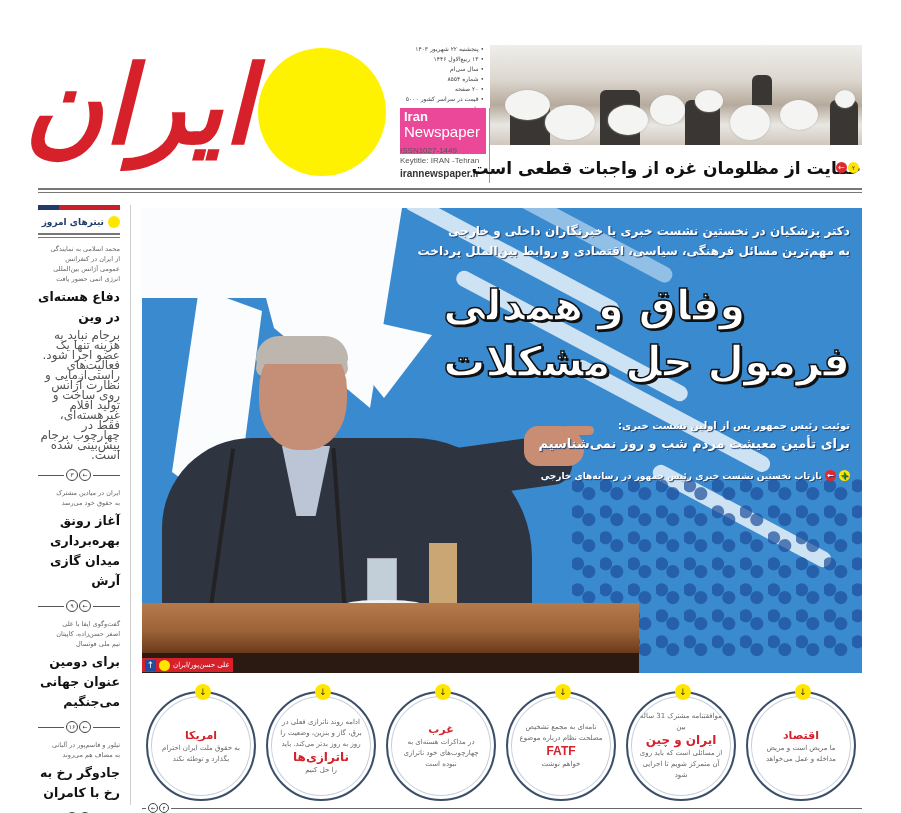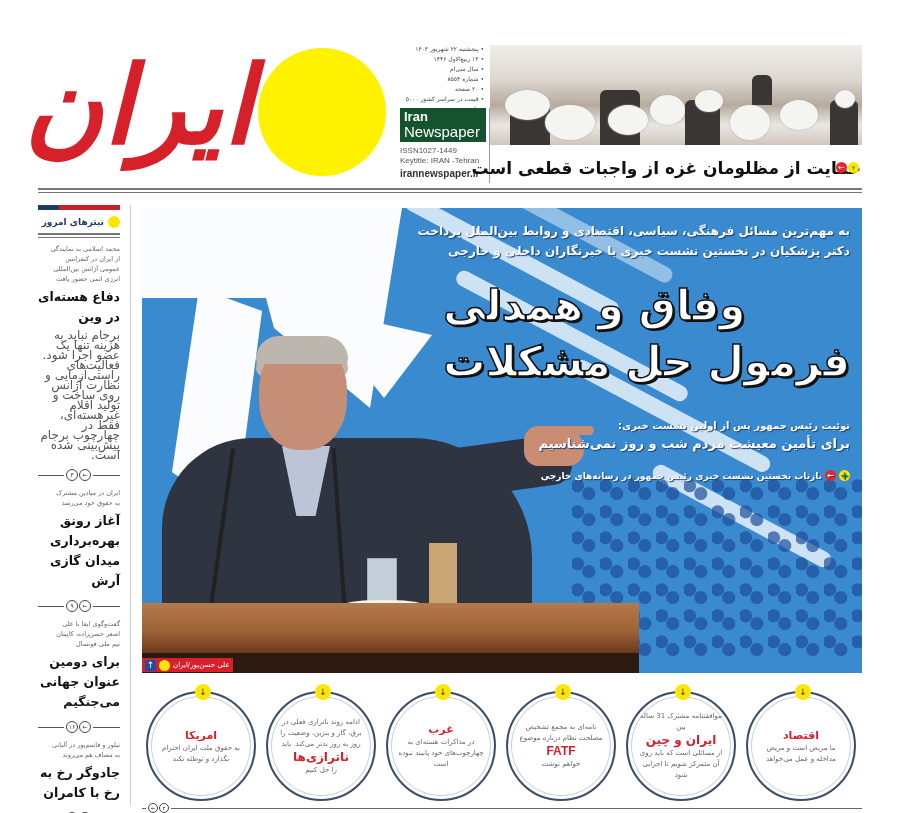--- a/index.html
+++ b/index.html
@@ -4,21 +4,21 @@
 <style>
   * { box-sizing: border-box; margin: 0; padding: 0; }
   body { width: 901px; height: 813px; background: #fff; position: relative; overflow: hidden; font-family: "DejaVu Sans", sans-serif; }
 
   
   .masthead { position: absolute; left: 0; top: 0; width: 901px; height: 195px; }
   .logo-text { position: absolute; left: 38px; top: 30px; width: 215px; height: 150px; color: #d6202a; font-family: "DejaVu Serif", serif; font-size: 108px; font-weight: bold; direction: rtl; line-height: 150px; text-align: center; letter-spacing: -2px; font-style: italic; }
   .sun { position: absolute; left: 258px; top: 48px; width: 128px; height: 128px; border-radius: 50%; background: #fff200; }
   .meta-list { position: absolute; left: 392px; top: 44px; width: 92px; direction: rtl; font-size: 6px; color: #444; line-height: 10px; text-align: right; }
   .meta-list div::before { content: "• "; }
-  .brand-box { position: absolute; left: 400px; top: 108px; width: 86px; height: 34px; background: #14532d; color: #fff; padding: 2px 4px; }
+  .brand-box { position: absolute; left: 400px; top: 108px; width: 86px; height: 46px; background: #ec4899; color: #fff; padding: 2px 4px; }
   .brand-box .b1 { font-family: "Liberation Sans", sans-serif; font-weight: bold; font-size: 13px; line-height: 14px; }
   .brand-box .b2 { font-family: "Liberation Sans", sans-serif; font-size: 15px; line-height: 16px; }
   .issn { position: absolute; left: 400px; top: 146px; width: 90px; font-family: "Liberation Sans", sans-serif; font-size: 8px; color: #555; line-height: 10px; }
   .site { position: absolute; left: 400px; top: 168px; font-family: "Liberation Sans", sans-serif; font-size: 10px; font-weight: bold; color: #333; }
   .vdiv { position: absolute; left: 489px; top: 108px; width: 1px; height: 75px; background: #999; }
 
   .top-photo { position: absolute; left: 490px; top: 45px; width: 372px; height: 100px; background: linear-gradient(180deg, #efeee9 0%, #dcd7cf 35%, #b6aa9c 60%, #e9e7e2 80%, #cfc7bd 100%); overflow: hidden; }
   .top-photo .turban { position: absolute; border-radius: 50%; background: #f4f4f2; box-shadow: 0 0 2px #aaa; }
   .top-photo .body { position: absolute; background: #3a3634; border-radius: 6px 6px 0 0; }
   .top-kicker { position: absolute; right: 40px; top: 146px; direction: rtl; font-size: 8px; color: #555; }
@@ -248,22 +248,22 @@
     <div class="table"></div>
     <div class="table-edge"></div>
     <div class="credit">
       <span class="t">علی حسن‌پور/ایران</span>
       <span class="cam"></span>
       <span class="up">↑</span>
     </div>
   </div>
 
   <div class="sub1">
+    <div>دکتر پزشکیان در نخستین نشست خبری با خبرنگاران داخلی و خارجی</div>
     <div>به مهم‌ترین مسائل فرهنگی، سیاسی، اقتصادی و روابط بین‌الملل پرداخت</div>
-    <div>دکتر پزشکیان در نخستین نشست خبری با خبرنگاران داخلی و خارجی</div>
   </div>
   <div class="headline">
     <div>وفاق و همدلی</div>
     <div>فرمول حل مشکلات</div>
   </div>
   <div class="sub2k">توئیت رئیس جمهور پس از اولین نشست خبری:</div>
   <div class="sub2">برای تأمین معیشت مردم شب و روز نمی‌شناسیم</div>
   <div class="ref">
     <span class="g">+</span>
     <span class="r">←</span>
@@ -285,21 +285,21 @@
   </div>
   <div class="circle" style="right:246px;">
     <span class="pin">↓</span>
     <div class="pre">نامه‌ای به مجمع تشخیص مصلحت نظام درباره موضوع</div>
     <div class="key big" style="font-family:'Liberation Sans',sans-serif;">FATF</div>
     <div class="txt">خواهم نوشت</div>
   </div>
   <div class="circle" style="right:366px;">
     <span class="pin">↓</span>
     <div class="key">غرب</div>
-    <div class="txt">در مذاکرات هسته‌ای به چهارچوب‌های خود پایبند نبوده است</div>
+    <div class="txt">در مذاکرات هسته‌ای به چهارچوب‌های خود ناترازی نبوده است</div>
   </div>
   <div class="circle" style="right:486px;">
     <span class="pin">↓</span>
     <div class="pre">ادامه روند ناترازی فعلی در برق، گاز و بنزین، وضعیت را روز به روز بدتر می‌کند. باید</div>
     <div class="key big">ناترازی‌ها</div>
     <div class="txt">را حل کنیم</div>
   </div>
   <div class="circle" style="right:606px;">
     <span class="pin">↓</span>
     <div class="key">امریکا</div>

